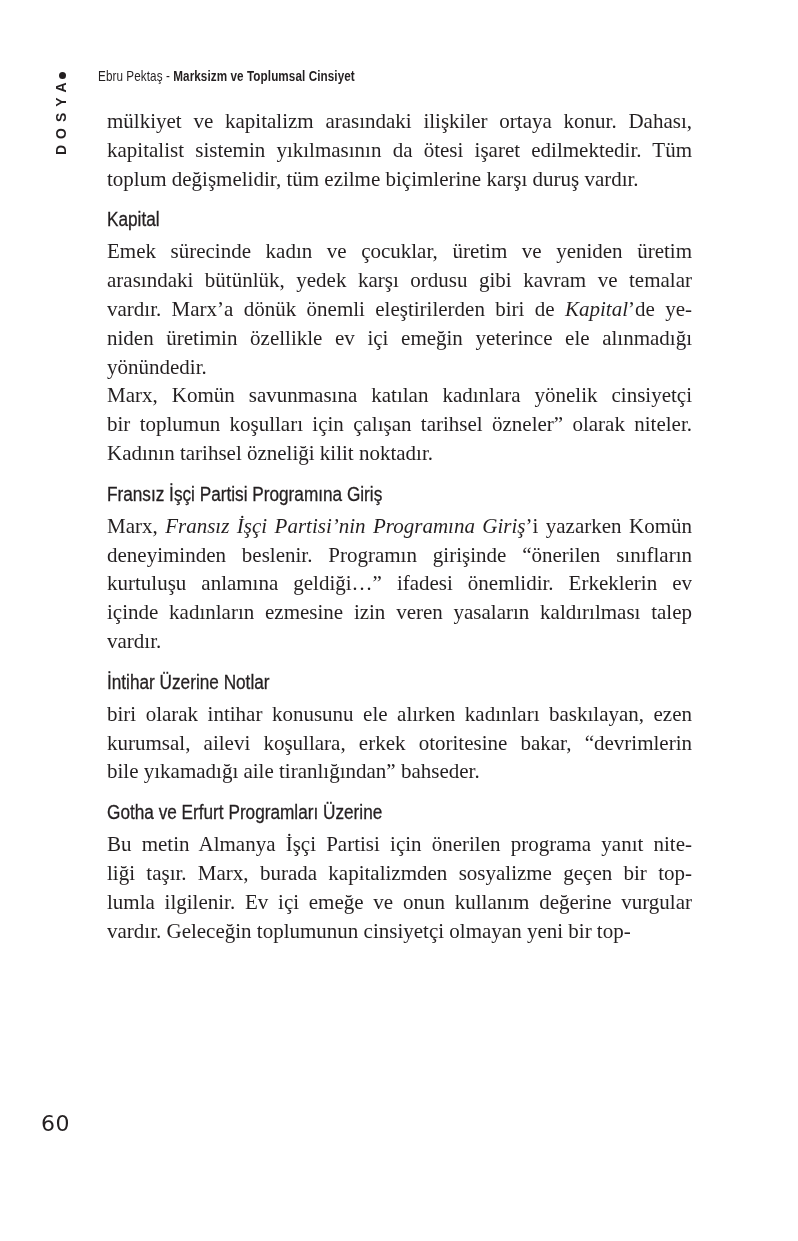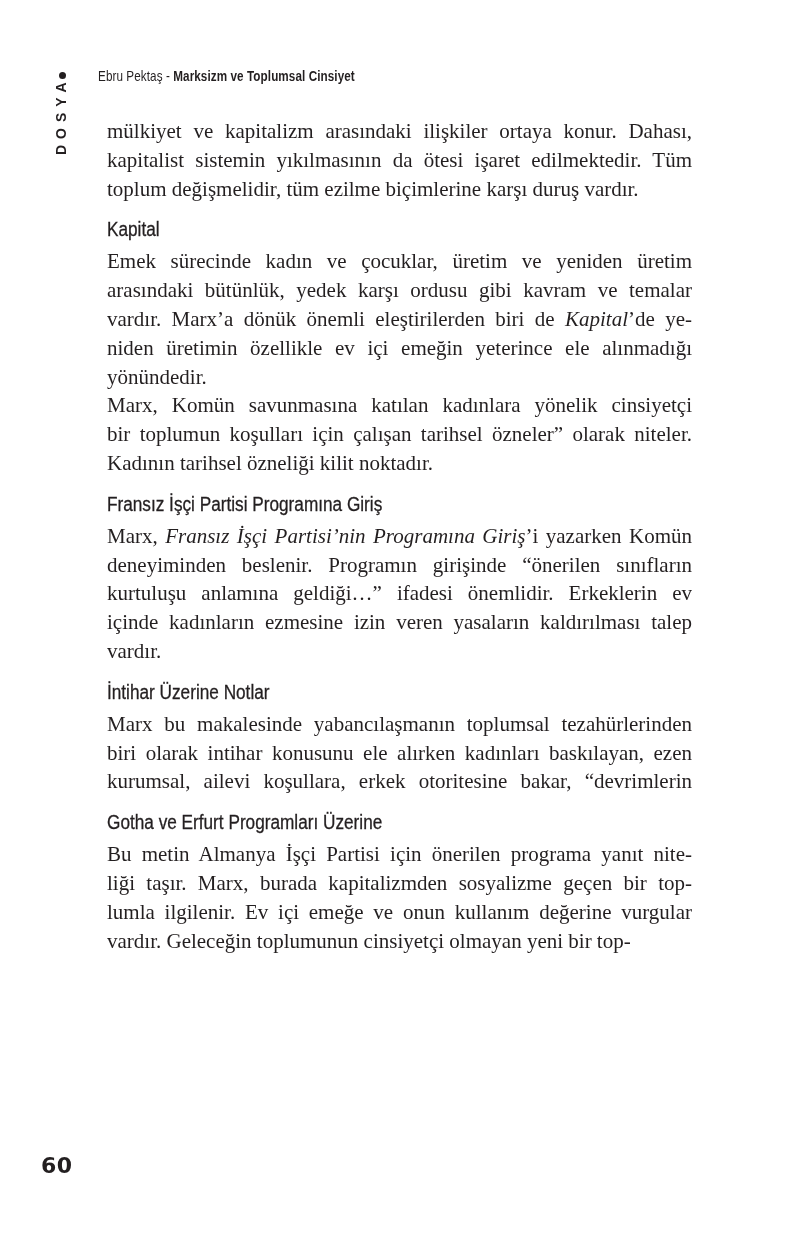--- a/index.html
+++ b/index.html
@@ -52,21 +52,21 @@
     font-family: "Liberation Sans", sans-serif;
     font-weight: bold;
     font-size: 14px;
     letter-spacing: 6px;
     white-space: nowrap;
   }
 
   .content {
     position: absolute;
     left: 107px;
-    top: 117px;
+    top: 107px;
     width: 585px;
   }
   .para {
     font-family: "Liberation Serif", serif;
     font-size: 21px;
     line-height: 28.8px;
     text-align: justify;
     margin: 0;
     color: #231f20;
     hyphens: manual;
@@ -95,24 +95,24 @@
     display: inline-block;
     transform: scaleX(0.86);
     transform-origin: left center;
     -webkit-text-stroke: 0.3px #231f20;
   }
   em { font-style: italic; }
 
   .page-number {
     position: absolute;
     left: 41px;
-    top: 1153px;
+    top: 1111px;
     font-family: "DejaVu Sans", sans-serif;
     font-size: 22px;
-    font-weight: bold;
+    font-weight: normal;
     letter-spacing: 0.5px;
     color: #231f20;
   }
 </style>
 </head>
 <body>
 
 <div class="running-header">
   <span class="bullet"></span>
   <span class="header-text">
@@ -145,23 +145,23 @@
       <div class="heading"><span>Fransız İşçi Partisi Programına Giriş</span></div>
       <p class="para">
         <span class="line">Marx, <em>Fransız İşçi Partisi’nin Programına Giriş</em>’i yazarken Komün</span>
         <span class="line">deneyiminden beslenir. Programın girişinde “önerilen sınıfların</span>
         <span class="line">kurtuluşu anlamına geldiği…” ifadesi önemlidir. Erkeklerin ev</span>
         <span class="line">içinde kadınların ezmesine izin veren yasaların kaldırılması talep</span>
         <span class="line last">vardır.</span>
       </p>
       <div class="heading"><span>İntihar Üzerine Notlar</span></div>
       <p class="para">
-        <span class="line">Marx bu makalesinde yabancılaşmanın toplumsal tezahürlerinden</span>
         <span class="line">biri olarak intihar konusunu ele alırken kadınları baskılayan, ezen</span>
         <span class="line">kurumsal, ailevi koşullara, erkek otoritesine bakar, “devrimlerin</span>
+        <span class="line last">bile yıkamadığı aile tiranlığından” bahseder.</span>
       </p>
       <div class="heading"><span>Gotha ve Erfurt Programları Üzerine</span></div>
       <p class="para">
         <span class="line">Bu metin Almanya İşçi Partisi için önerilen programa yanıt nite-</span>
         <span class="line">liği taşır. Marx, burada kapitalizmden sosyalizme geçen bir top-</span>
         <span class="line">lumla ilgilenir. Ev içi emeğe ve onun kullanım değerine vurgular</span>
         <span class="line last">vardır. Geleceğin toplumunun cinsiyetçi olmayan yeni bir top-</span>
       </p>
     </div>
 </div>

